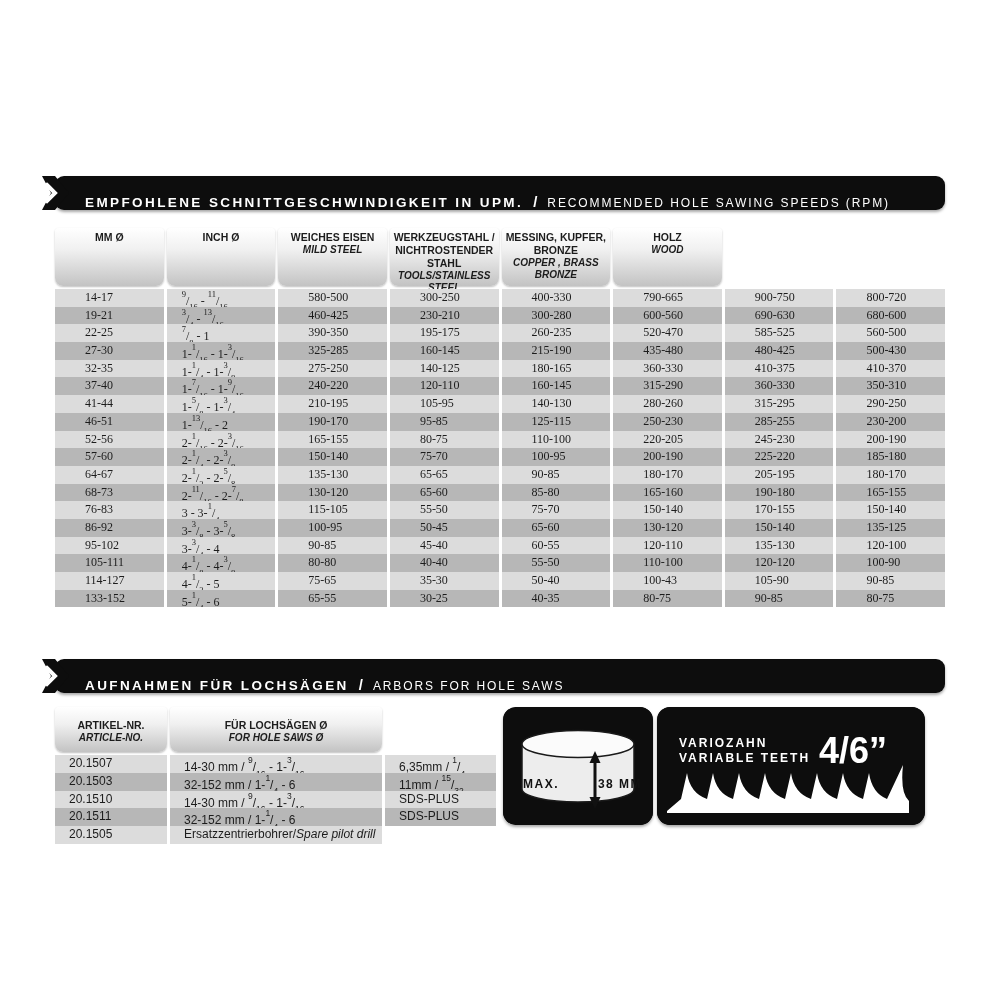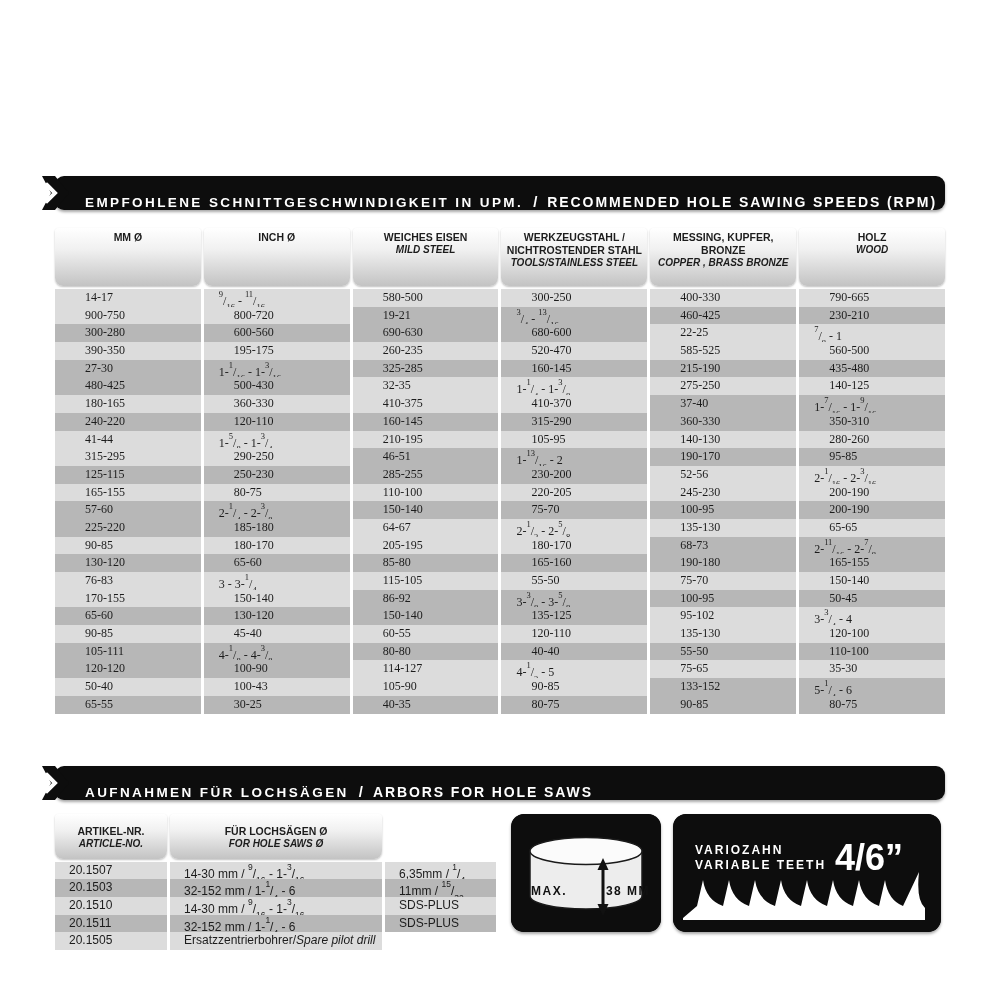--- a/index.html
+++ b/index.html
@@ -7,45 +7,45 @@
         font-family:"Liberation Sans",sans-serif;color:#1c1c1c;overflow:hidden;}
   .content{position:absolute;left:55px;top:176px;width:890px;}
 
   
   .banner{position:relative;height:34px;background:#0d0d0d;border-radius:9px;
           display:flex;align-items:flex-end;padding-left:30px;color:#fff;
           box-shadow:0 2px 3px rgba(0,0,0,.35);}
   .banner .arrow{position:absolute;left:-13px;top:-1px;}
   .banner .de{font-weight:bold;font-size:13.5px;letter-spacing:2.4px;white-space:nowrap;}
   .banner .sep{margin:0 10px;font-size:15px;font-weight:bold;}
-  .banner .en{font-weight:bold;font-size:14px;letter-spacing:1.9px;white-space:nowrap;}
+  .banner .en{font-weight:normal;font-size:12px;letter-spacing:1.9px;white-space:nowrap;}
 
   
   .thead{display:grid;column-gap:3px;}
   .tbody{display:grid;column-gap:3px;margin-top:3px;}
-  .t1 .thead,.t1 .tbody{grid-template-columns:repeat(6,1fr);}
+  .t1 .thead,.t1 .tbody{grid-template-columns:repeat(8,1fr);}
   .t1{margin-top:18px;}
   .t1 .tbody{grid-auto-rows:17.7px;font-family:Liberation Serif, serif;}
   .hcell{background:linear-gradient(180deg,#ffffff 0%,#f0f0f0 38%,#c3c3c3 100%);
          border-radius:4px 4px 8px 8px;text-align:center;padding-top:3px;
          box-shadow:0 1px 2px rgba(0,0,0,.25);}
   .t1 .hcell{height:55px;}
   .hde{font-weight:bold;font-size:10.5px;line-height:13px;}
   .hen{font-style:italic;font-weight:bold;font-size:10px;line-height:12px;}
   .cell{font-size:12px;line-height:17.7px;padding-left:30px;white-space:nowrap;overflow:hidden;}
   .cell.c-inch{padding-left:15px;}
   .light{background:#dcdcdc;}
   .dark{background:#b7b7b7;}
   .cell.empty{background:transparent;}
   sup{font-size:8.5px;position:relative;top:-3px;}
   sub{font-size:8.5px;position:relative;bottom:-2px;}
 
   
   .banner2{margin-top:52px;}
-  .bottom-row{display:flex;align-items:flex-start;gap:12px;margin-top:14px;}
+  .bottom-row{display:flex;align-items:flex-start;gap:4px;margin-top:14px;}
   .t2{width:444px;}
   .t2 .thead,.t2 .tbody{grid-template-columns:112px 212px 111px;}
   .t2 .hcell{height:42px;display:flex;flex-direction:column;justify-content:center;}
   .t2 .tbody{grid-auto-rows:17.7px;}
   .t2 .cell{padding-left:14px;}
   .t2 .cell.art{font-weight:normal;}
   .t2 .cell i{font-style:italic;}
 
   .gbox{background:#0d0d0d;border-radius:13px;box-shadow:0 2px 3px rgba(0,0,0,.35);}
 </style>

